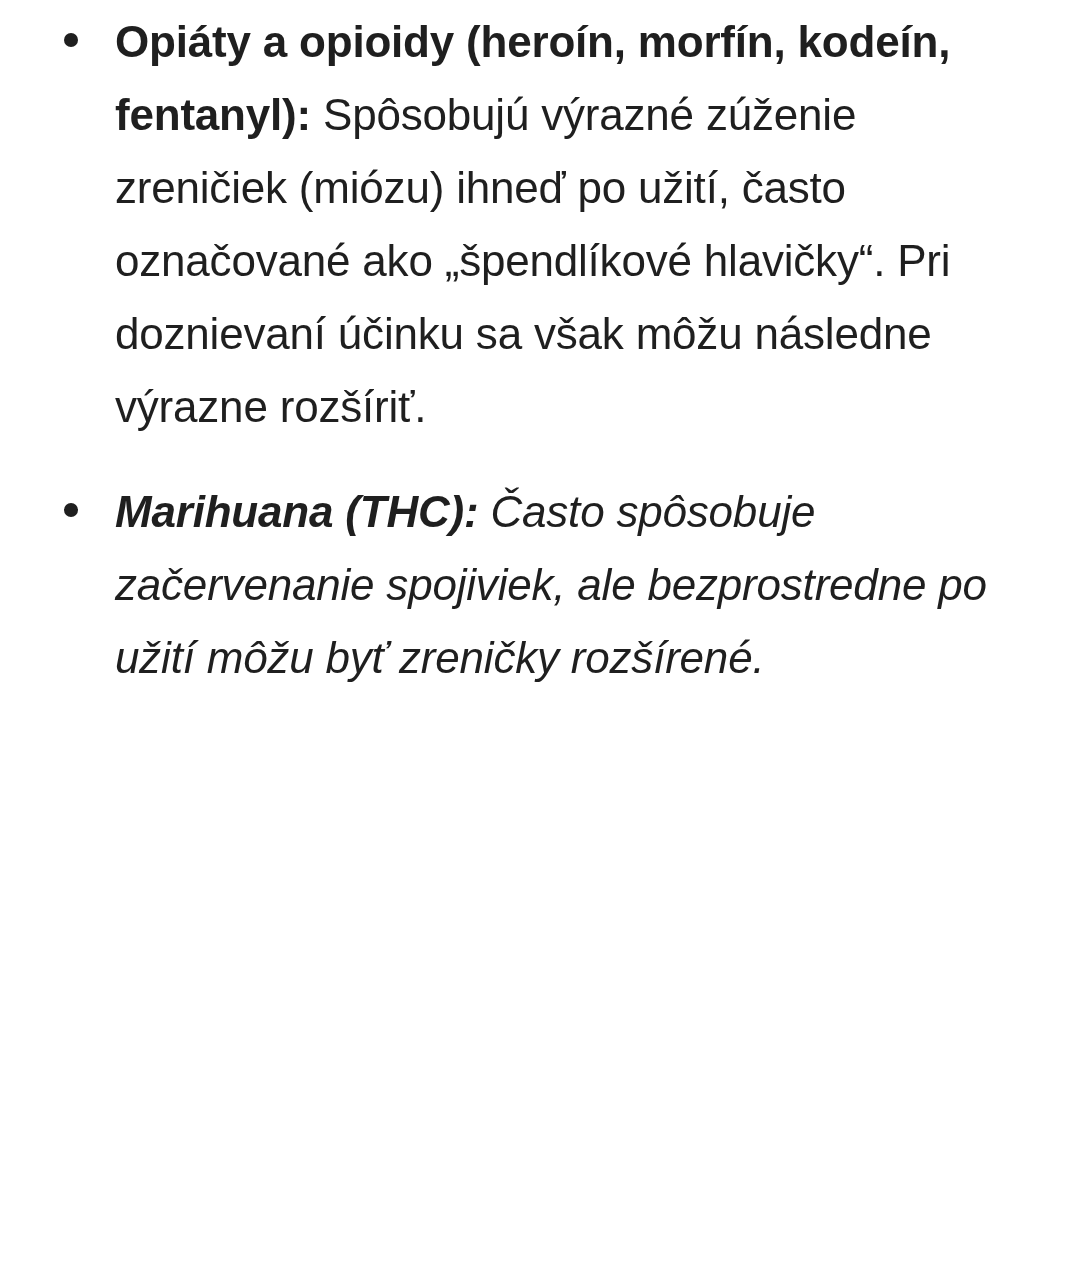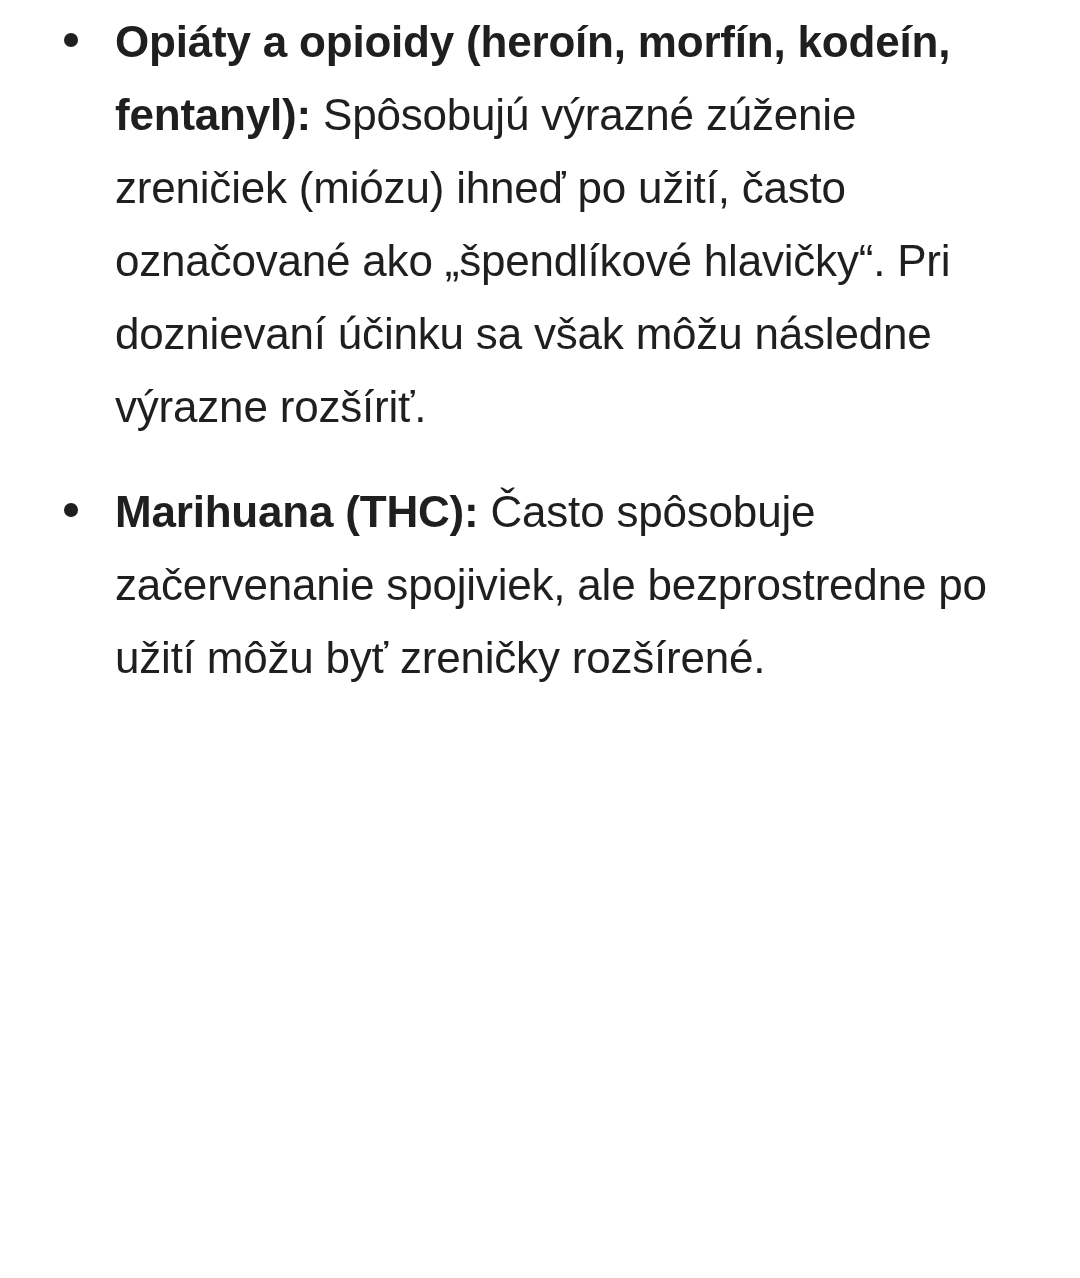--- a/index.html
+++ b/index.html
@@ -27,20 +27,21 @@
   }
   ul.bullet-list li {
     position: relative;
     font-size: 44px;
     line-height: 73px;
     letter-spacing: -0.2px;
     margin: 0 0 32px 0;
   }
   ul.bullet-list li:last-child {
     margin-bottom: 0;
+    font-style: italic;
   }
   .bullet-dot {
     position: absolute;
     left: -51px;
     top: 28px;
     width: 14px;
     height: 14px;
     border-radius: 50%;
     background: #1f1f1f;
   }

